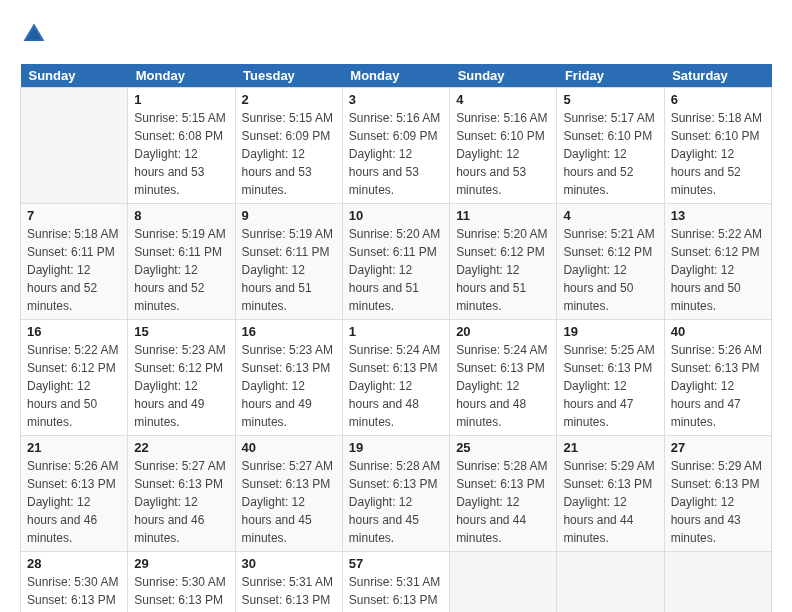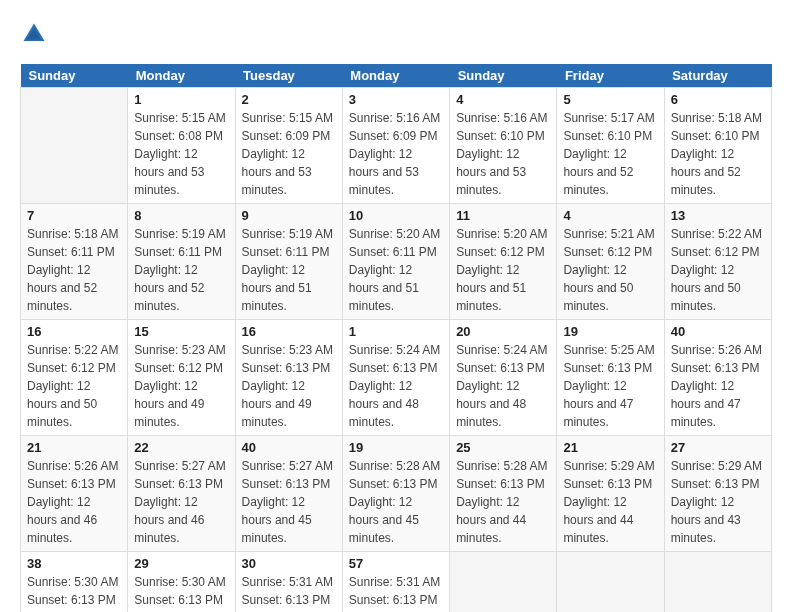--- a/index.html
+++ b/index.html
@@ -232,21 +232,21 @@
           <span class="day-number">21</span>
           <div class="day-info">Sunrise: 5:29 AM<br>Sunset: 6:13 PM<br>Daylight: 12 hours and 44 minutes.</div>
         </td>
         <td>
           <span class="day-number">27</span>
           <div class="day-info">Sunrise: 5:29 AM<br>Sunset: 6:13 PM<br>Daylight: 12 hours and 43 minutes.</div>
         </td>
       </tr>
       <tr>
         <td>
-          <span class="day-number">38</span>
+          <span class="day-number">28</span>
           <div class="day-info">Sunrise: 5:30 AM<br>Sunset: 6:13 PM<br>Daylight: 12 hours and 43 minutes.</div>
         </td>
         <td>
           <span class="day-number">29</span>
           <div class="day-info">Sunrise: 5:30 AM<br>Sunset: 6:13 PM<br>Daylight: 12 hours and 42 minutes.</div>
         </td>
         <td>
           <span class="day-number">30</span>
           <div class="day-info">Sunrise: 5:31 AM<br>Sunset: 6:13 PM<br>Daylight: 12 hours and 42 minutes.</div>
         </td>

